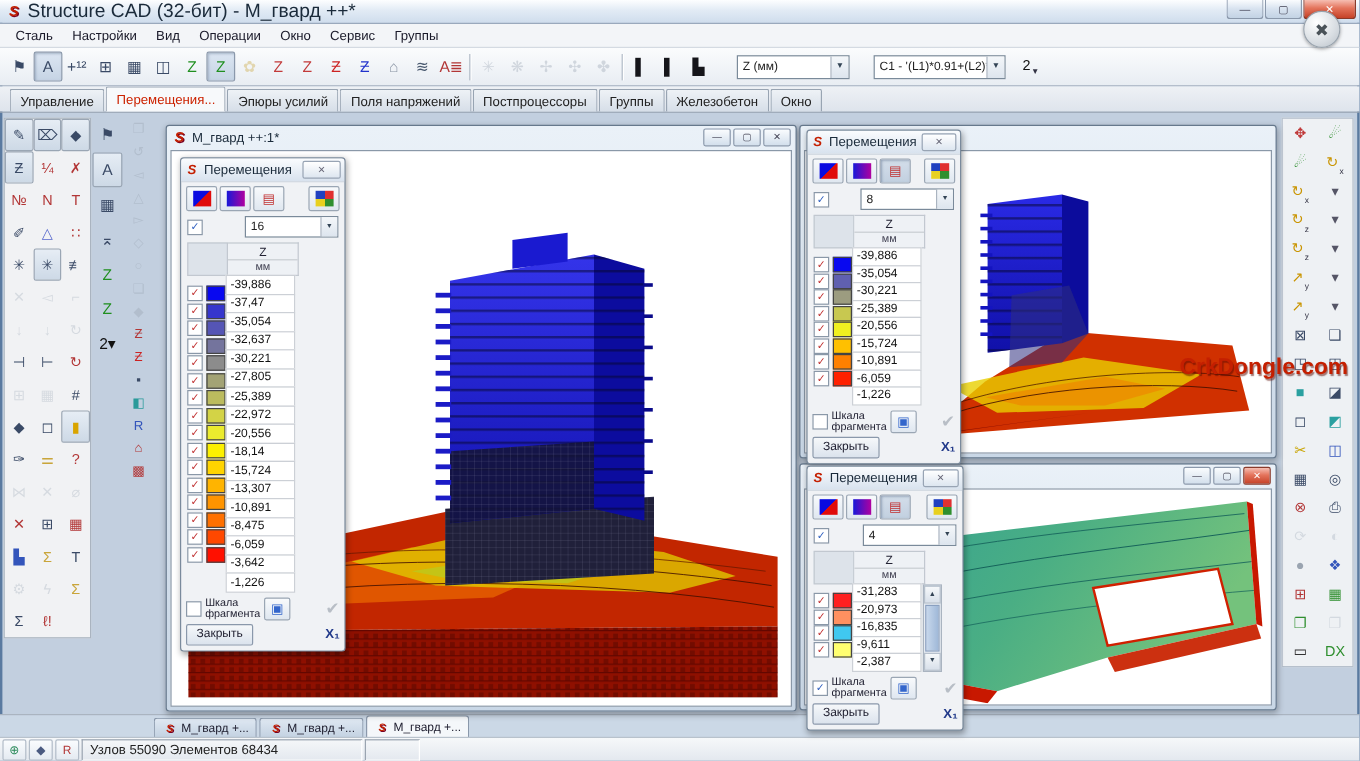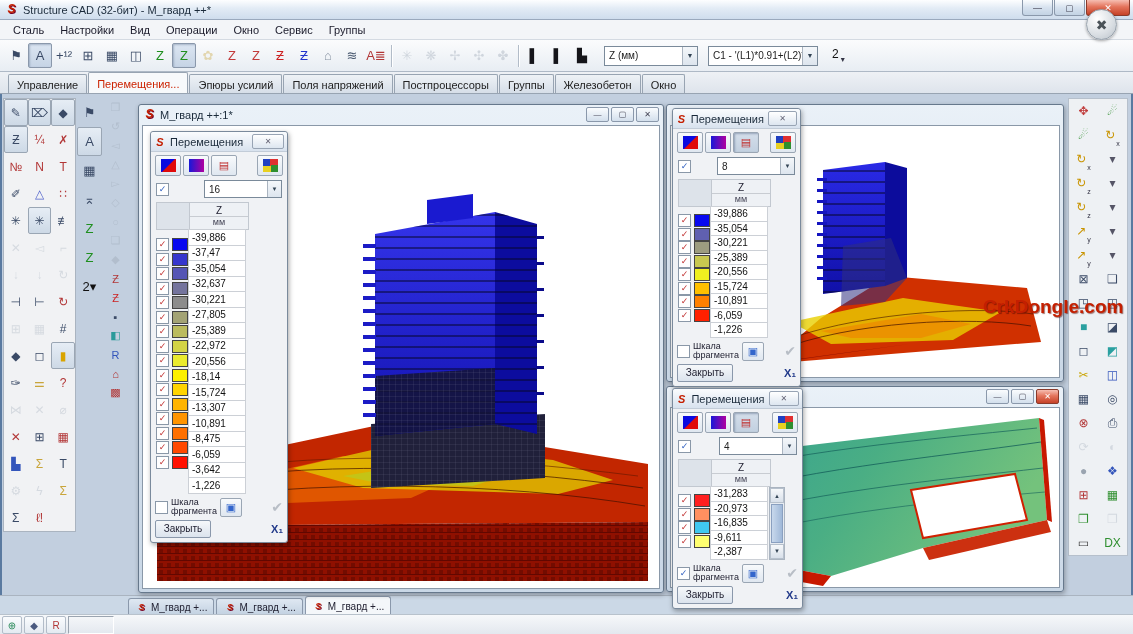--- a/index.html
+++ b/index.html
@@ -5,21 +5,21 @@
   html,body{margin:0;padding:0}
   body{width:1133px;height:634px;position:relative;overflow:hidden;
        font-family:"Liberation Sans",sans-serif;font-size:11px;color:#222;
        background:#c2cfdf;box-shadow:inset 0 0 0 2px #5a7aa0}
   
   .titlebar{position:absolute;left:0;top:0;right:0;height:19px;
     background:linear-gradient(#fdfeff,#e2ebf5 45%,#cfdded);border-bottom:1px solid #9aa9bd;
     display:flex;align-items:center;gap:5px;padding-left:5px}
   .app-logo{width:13px;height:13px;font-weight:bold;font-style:italic;color:#c41f00;
     font-size:12px;line-height:13px;text-align:center;text-shadow:1px 1px 0 #702;flex:none}
-  .app-title{font-size:11px;color:#1a2a3a}
+  .app-title{font-size:16px;color:#1a2a3a}
   .win-controls{position:absolute;top:0;right:3px;display:flex}
   .wc{width:29px;height:15px;margin-left:1px;border:1px solid #8a98ab;border-top:none;
     border-radius:0 0 3px 3px;background:linear-gradient(#fafcfe,#d7e2ef 50%,#c3d3e4);
     display:flex;align-items:center;justify-content:center;font-size:9px;color:#445}
   .wc.close{width:42px;background:linear-gradient(#f6beb2,#e4745c 45%,#c64228);color:#fff;border-color:#8a3a2a}
   .circle-widget{position:absolute;left:1086px;top:9px;width:29px;height:29px;border-radius:50%;
     background:radial-gradient(circle at 35% 30%,#ffffff,#d8dde2 60%,#b8c0c8);
     border:1px solid #98a2ac;display:flex;align-items:center;justify-content:center;
     color:#4a5258;font-size:14px;z-index:80;box-shadow:0 1px 3px rgba(0,0,0,.35)}
   .menubar{position:absolute;left:0;top:20px;right:0;height:19px;background:#f3f5f8;
@@ -29,21 +29,21 @@
     background:linear-gradient(#fbfcfd,#e8edf3);border-bottom:1px solid #aeb9c6;
     display:flex;align-items:center;padding:0 4px}
   .ticon{width:22px;height:23px;flex:none;display:flex;align-items:center;justify-content:center;
     border:1px solid transparent;border-radius:2px;font-size:13px;position:relative}
   .ticon.pressed,.ticon.bordered{border:1px solid #8a98ab;background:linear-gradient(#dce6f2,#c6d4e5);
     box-shadow:inset 1px 1px 2px rgba(90,110,140,.4)}
   .ticon.disabled{opacity:.38}
   .subl{font-size:7px;color:#334;margin-left:1px;align-self:flex-end}
   .tb-sep{width:1px;height:22px;background:#b2bcc8;box-shadow:1px 0 0 #fff;margin:0 3px;flex:none}
   .combo{height:18px;background:#fff;border:1px solid #7a8a9a;display:flex;align-items:center;
-    font-size:10px;padding-left:4px;flex:none;margin-left:10px;white-space:nowrap;overflow:hidden}
+    font-size:10px;padding-left:4px;flex:none;margin-left:20px;white-space:nowrap;overflow:hidden}
   .combo .arrow{margin-left:auto;width:14px;height:100%;display:flex;align-items:center;flex:none;
     justify-content:center;background:linear-gradient(#f4f7fa,#dde5ee);border-left:1px solid #aab4c0;
     font-size:7px;color:#345}
   .scale-num{margin-left:14px;font-size:12px;color:#111;display:flex;align-items:flex-start;gap:1px}
   .scale-num .subl{font-size:8px;margin-top:8px}
   .ribbon-tabs{position:absolute;left:0;top:72px;right:0;height:21px;
     background:linear-gradient(#eef1f5,#dee4ec);border-bottom:1px solid #98a4b2;
     display:flex;align-items:flex-end;padding-left:8px}
   .rtab{height:17px;margin-right:1px;padding:1px 8px 0;border:1px solid #98a4b2;border-bottom:none;
     border-radius:2px 2px 0 0;background:linear-gradient(#eef2f6,#d6dee8);font-size:11px;color:#222;
@@ -1109,14 +1109,15 @@
       <span class="sb-btn">
         <span style="color: rgb(42, 138, 90);">⊕</span>
       </span>
       <span class="sb-btn">
         <span style="color: rgb(74, 90, 128);">◆</span>
       </span>
       <span class="sb-btn">
         <span style="color: rgb(178, 54, 54);">R</span>
       </span>
     </span>
+  <span class="sb-panel sb-right">Узлов 55090 Элементов 68434</span>
   <span class="sb-panel sb-small"></span>
 </div>
 
 </body></html>

